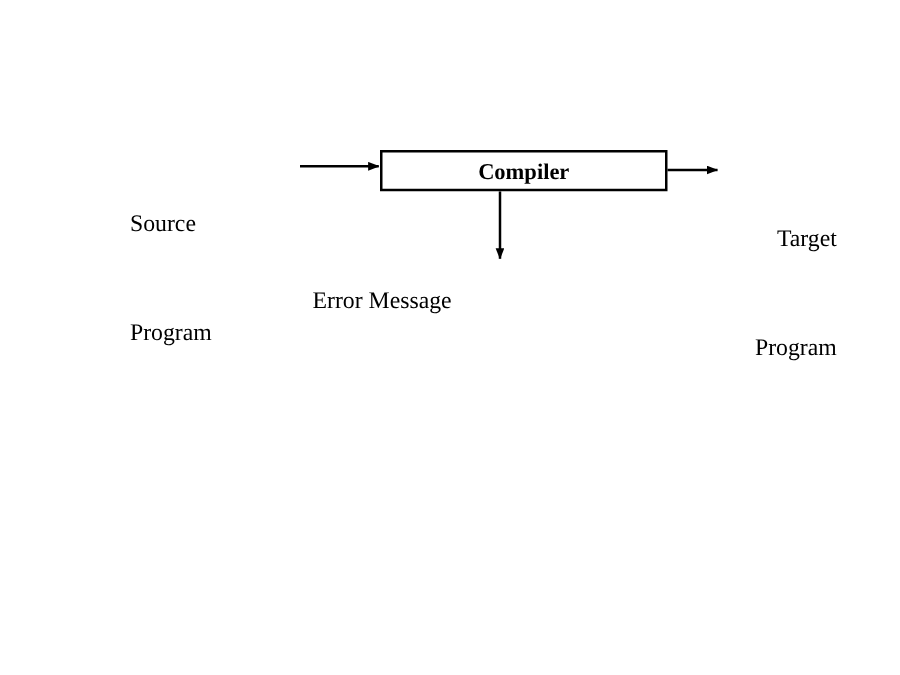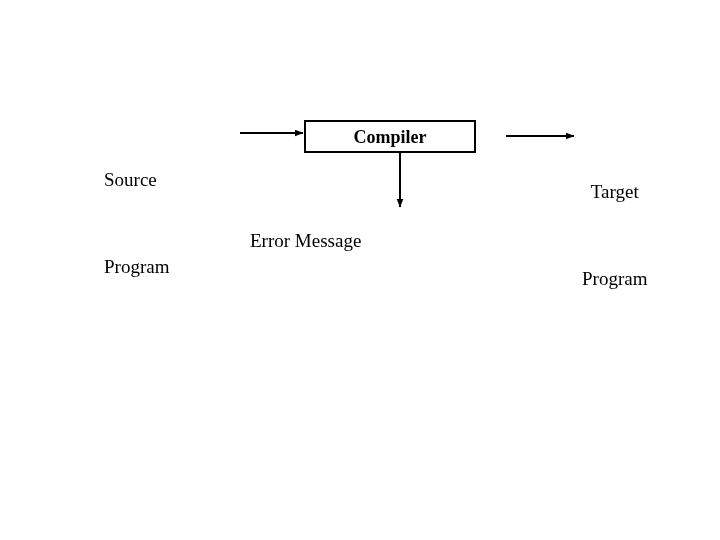--- a/index.html
+++ b/index.html
@@ -35,38 +35,38 @@
     white-space: pre;
   }
 
   #label-source-program {
     left: 104px;
     top: 107px;
     text-align: left;
   }
 
   #label-target-program {
-    left: 582px;
+    left: 604px;
     top: 119px;
-    text-align: center;
+    text-align: right;
   }
 
   #label-error-message {
     left: 250px;
     top: 228px;
     width: 302px;
     text-align: left;
     line-height: 25px;
   }
 
   #compiler-box {
     position: absolute;
     left: 304px;
     top: 120px;
-    width: 172px;
+    width: 230px;
     height: 33px;
     box-sizing: border-box;
     border: 2px solid #000000;
     background: #ffffff;
     display: flex;
     align-items: center;
     justify-content: center;
   }
 
   #compiler-box-label {

